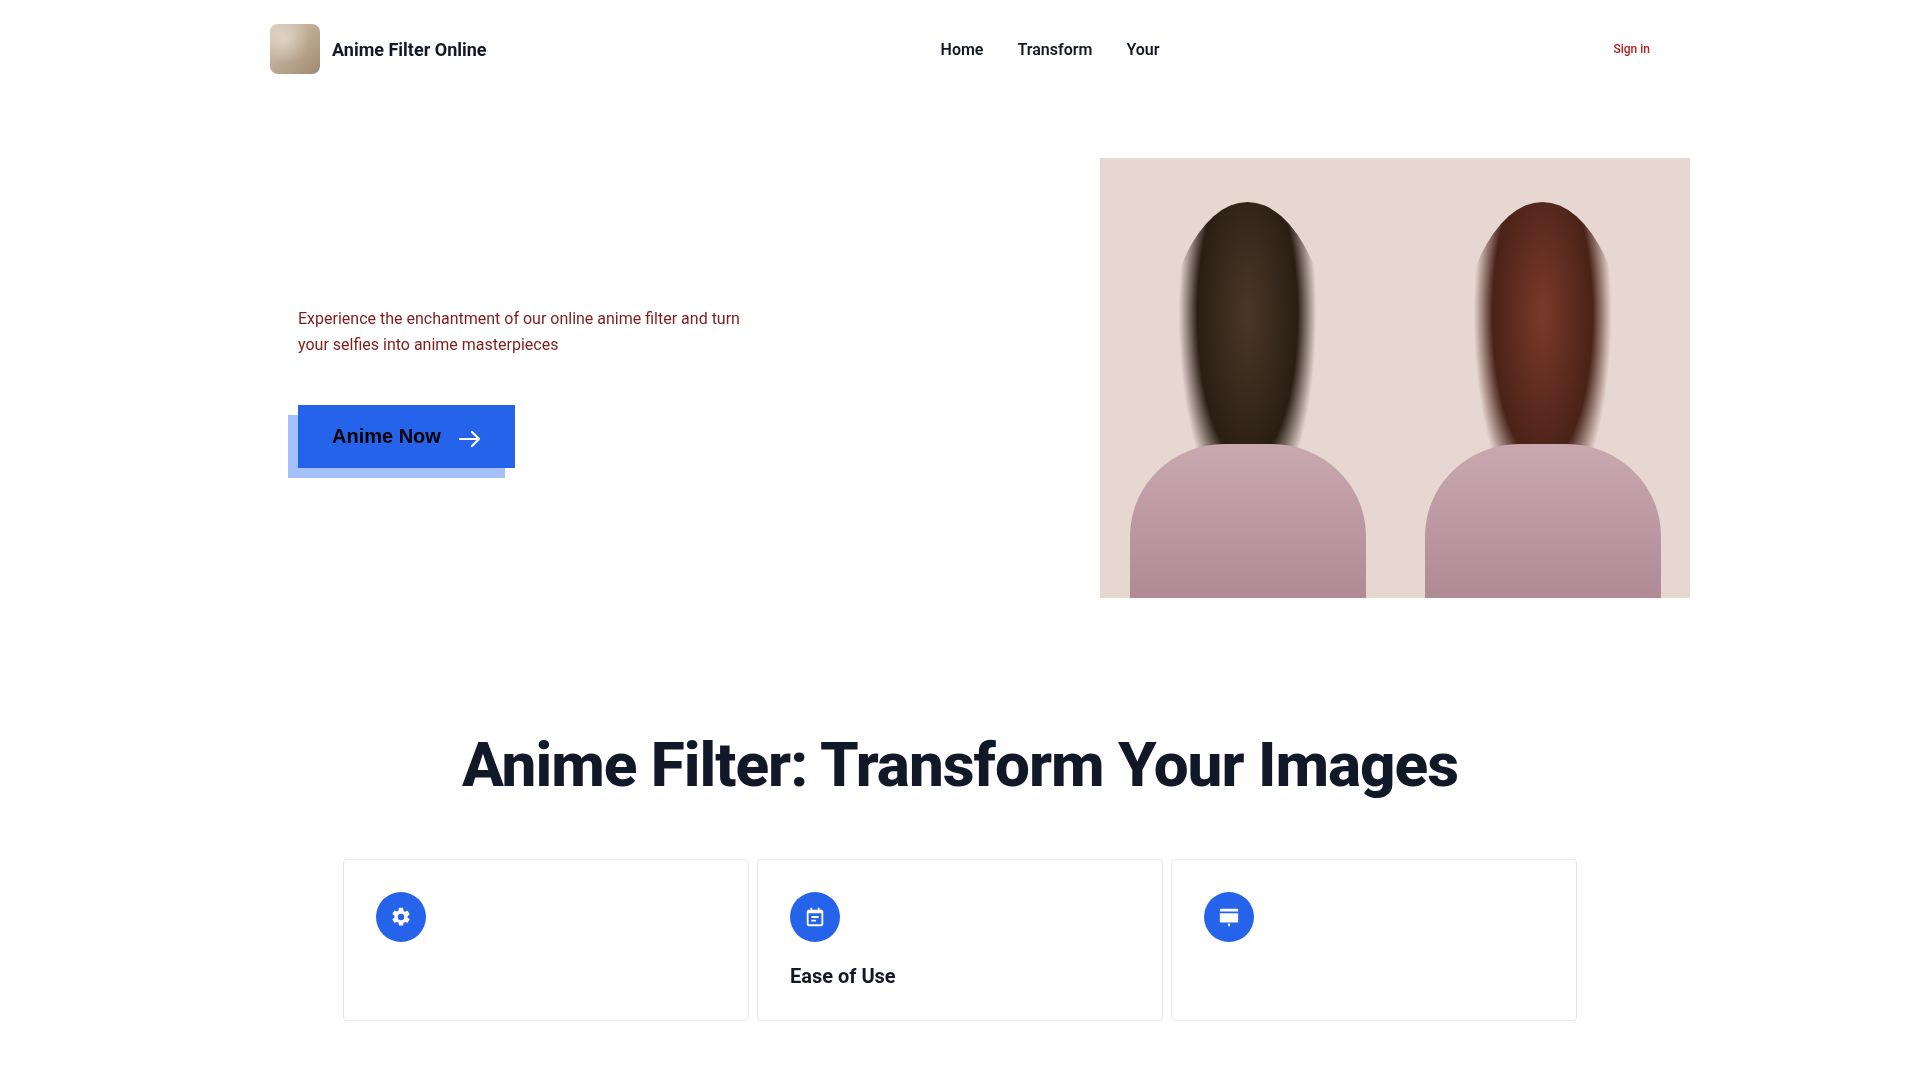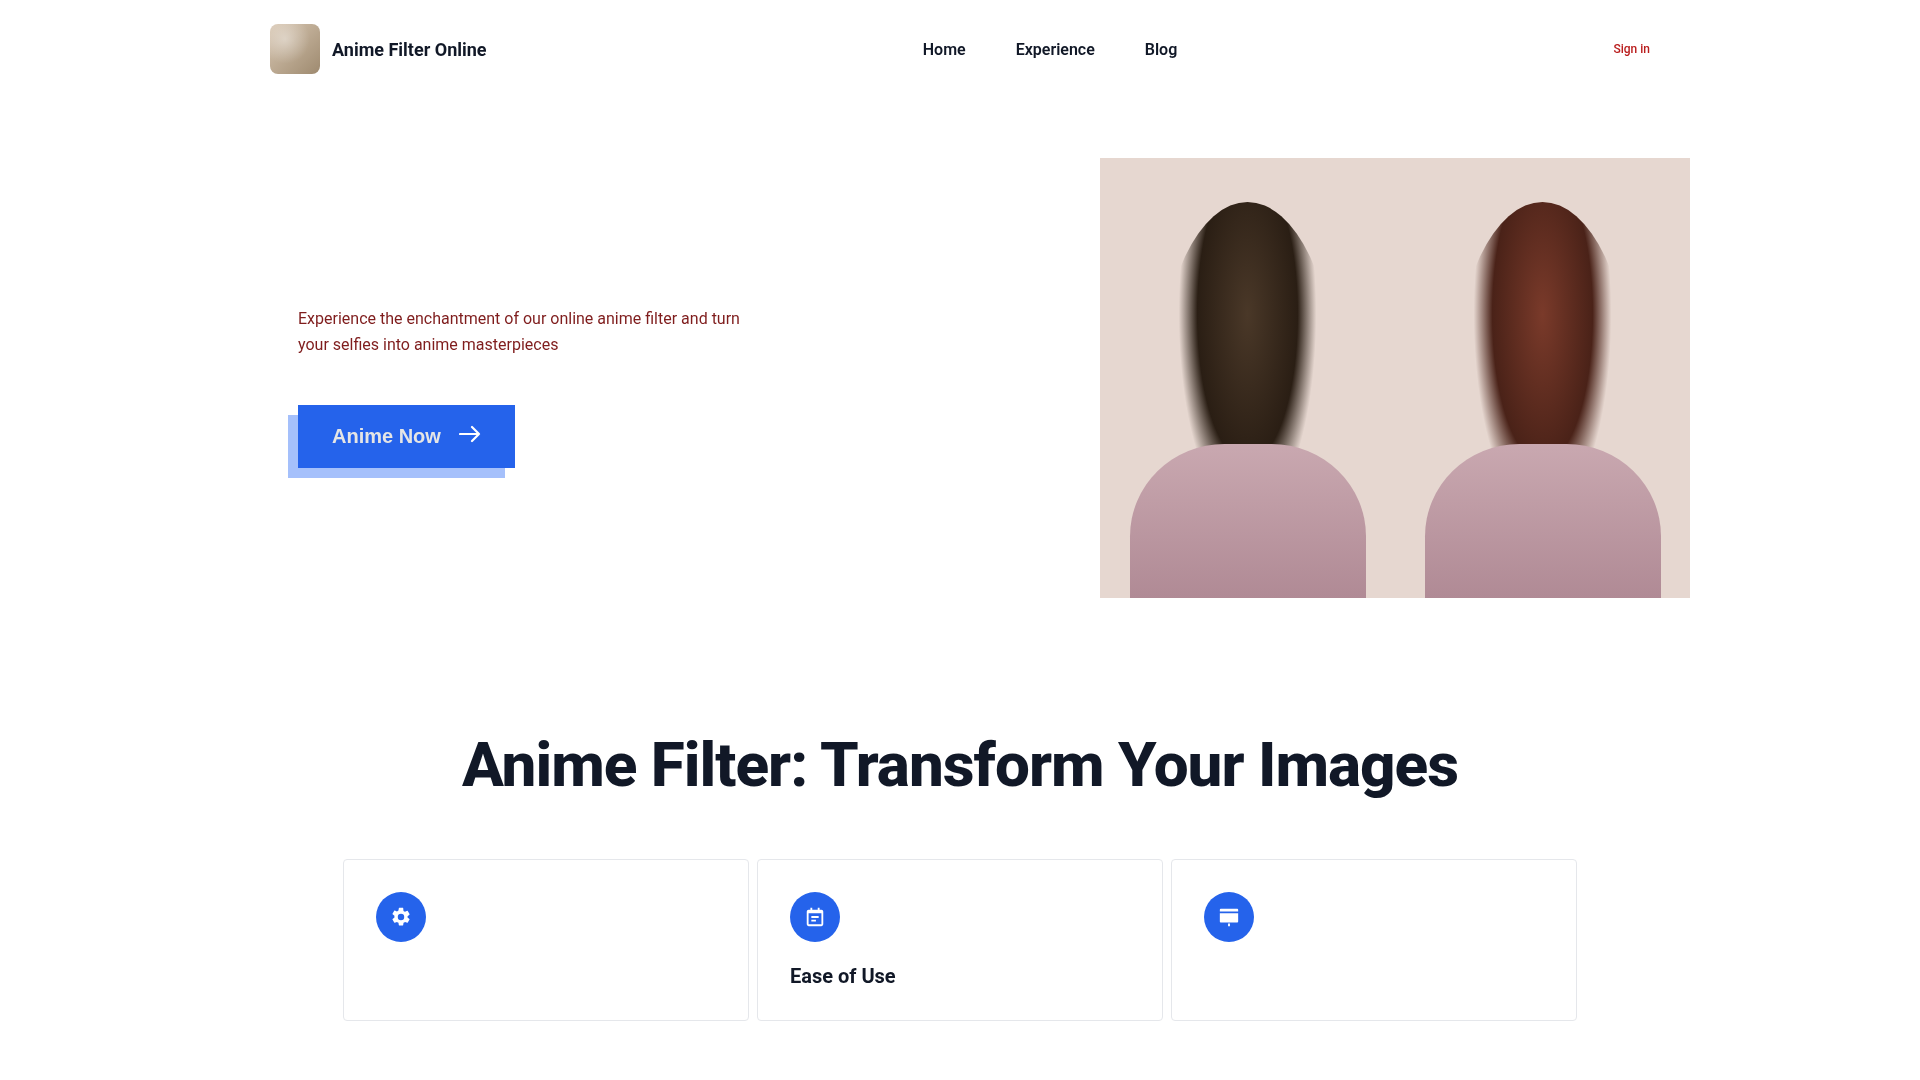--- a/index.html
+++ b/index.html
@@ -48,21 +48,21 @@
       inset: 0;
       background: radial-gradient(circle at 30% 30%, rgba(255,255,255,0.4), transparent 50%);
     }
     .brand-name {
       font-size: 18px;
       font-weight: 700;
       color: #111827;
     }
     nav {
       display: flex;
-      gap: 50px;
+      gap: 34px;
     }
     nav a {
       font-size: 16px;
       font-weight: 600;
       color: #111827;
       text-decoration: none;
       cursor: pointer;
     }
     .signin {
       font-size: 12px;
@@ -105,24 +105,24 @@
       left: -10px;
       top: 10px;
       width: 100%;
       height: 100%;
       background: #a5c0fb;
       z-index: 0;
     }
     .cta-button {
       position: relative;
       display: inline-flex;
-      align-items: flex-start;
+      align-items: flex-end;
       gap: 18px;
       background: #2563eb;
-      color: #e5e5e5;
+      color: #000000;
       font-size: 20px;
       font-weight: 700;
       padding: 20px 34px;
       border: none;
       cursor: pointer;
       z-index: 1;
     }
     .arrow-icon svg {
       display: block;
     }
@@ -220,22 +220,22 @@
 <body>
 
 <header>
   <div class="container header-inner">
     <div class="brand">
       <div class="logo-box"></div>
       <span class="brand-name">Anime Filter Online</span>
     </div>
     <nav>
       <a>Home</a>
-      <a>Experience</a>
-      <a>Blog</a>
+      <a>Transform</a>
+      <a>Your</a>
     </nav>
     <div class="signin">Sign in</div>
   </div>
 </header>
 
 <section class="container hero">
   <div class="hero-left">
     <p class="hero-sub">Experience the enchantment of our online anime filter and turn your selfies into anime masterpieces</p>
     <div class="cta-wrap">
       <div class="cta-shadow"></div>

